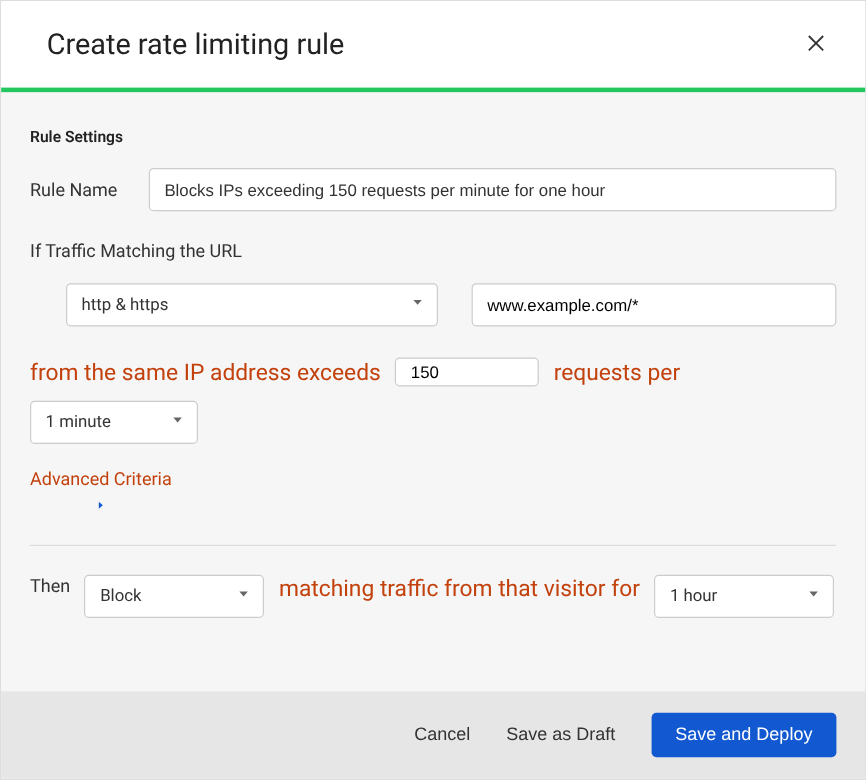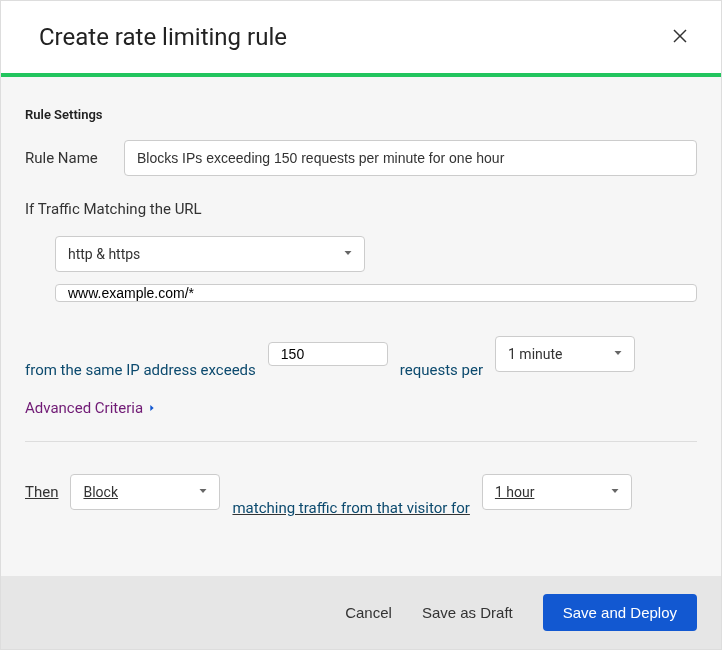--- a/index.html
+++ b/index.html
@@ -91,23 +91,22 @@
     .text-input::placeholder {
       color: #888;
     }
     .url-label {
       font-size: 15px;
       color: #333;
       margin-top: 6px;
     }
     .url-row {
       display: flex;
-      gap: 12px;
+      gap: 28px;
       padding-left: 30px;
-      flex-direction: column;
     }
     .select-wrap {
       position: relative;
       height: 36px;
       border: 1px solid #ccc;
       border-radius: 4px;
       background: #fff;
       display: flex;
       align-items: center;
       padding: 0 30px 0 12px;
@@ -137,60 +136,58 @@
       background: #fff;
     }
     .inline-row {
       display: flex;
       align-items: center;
       gap: 12px;
       flex-wrap: wrap;
       margin-top: 8px;
     }
     .inline-text {
-      font-size: 15px;
-      color: #0c4a6e;
-      margin-top: 33px;
+      font-size: 19px;
+      color: #c2410c;
     }
     .num-input {
       width: 120px;
       height: 24px;
       border: 1px solid #ccc;
       border-radius: 4px;
       padding: 0 12px;
       font-size: 14px;
       background: #fff;
     }
     .time-select {
       width: 140px;
     }
     .advanced-link {
-      color: #701a75;
+      color: #c2410c;
       font-size: 15px;
       display: inline-flex;
       align-items: center;
       gap: 4px;
       cursor: pointer;
       margin-top: 2px;
+      flex-direction: column;
     }
     .advanced-link .caret-right svg {
       width: 10px;
       height: 10px;
       fill: #1258d1;
     }
     .divider {
       height: 1px;
       background: #ddd;
       margin: 6px 0;
     }
     .then-row {
       display: flex;
-      align-items: center;
       gap: 12px;
-      text-decoration: underline;
     }
     .action-select {
       width: 150px;
     }
     .duration-select {
       width: 150px;
     }
     .dialog-footer {
       background: #e6e6e6;
       padding: 18px 24px;

